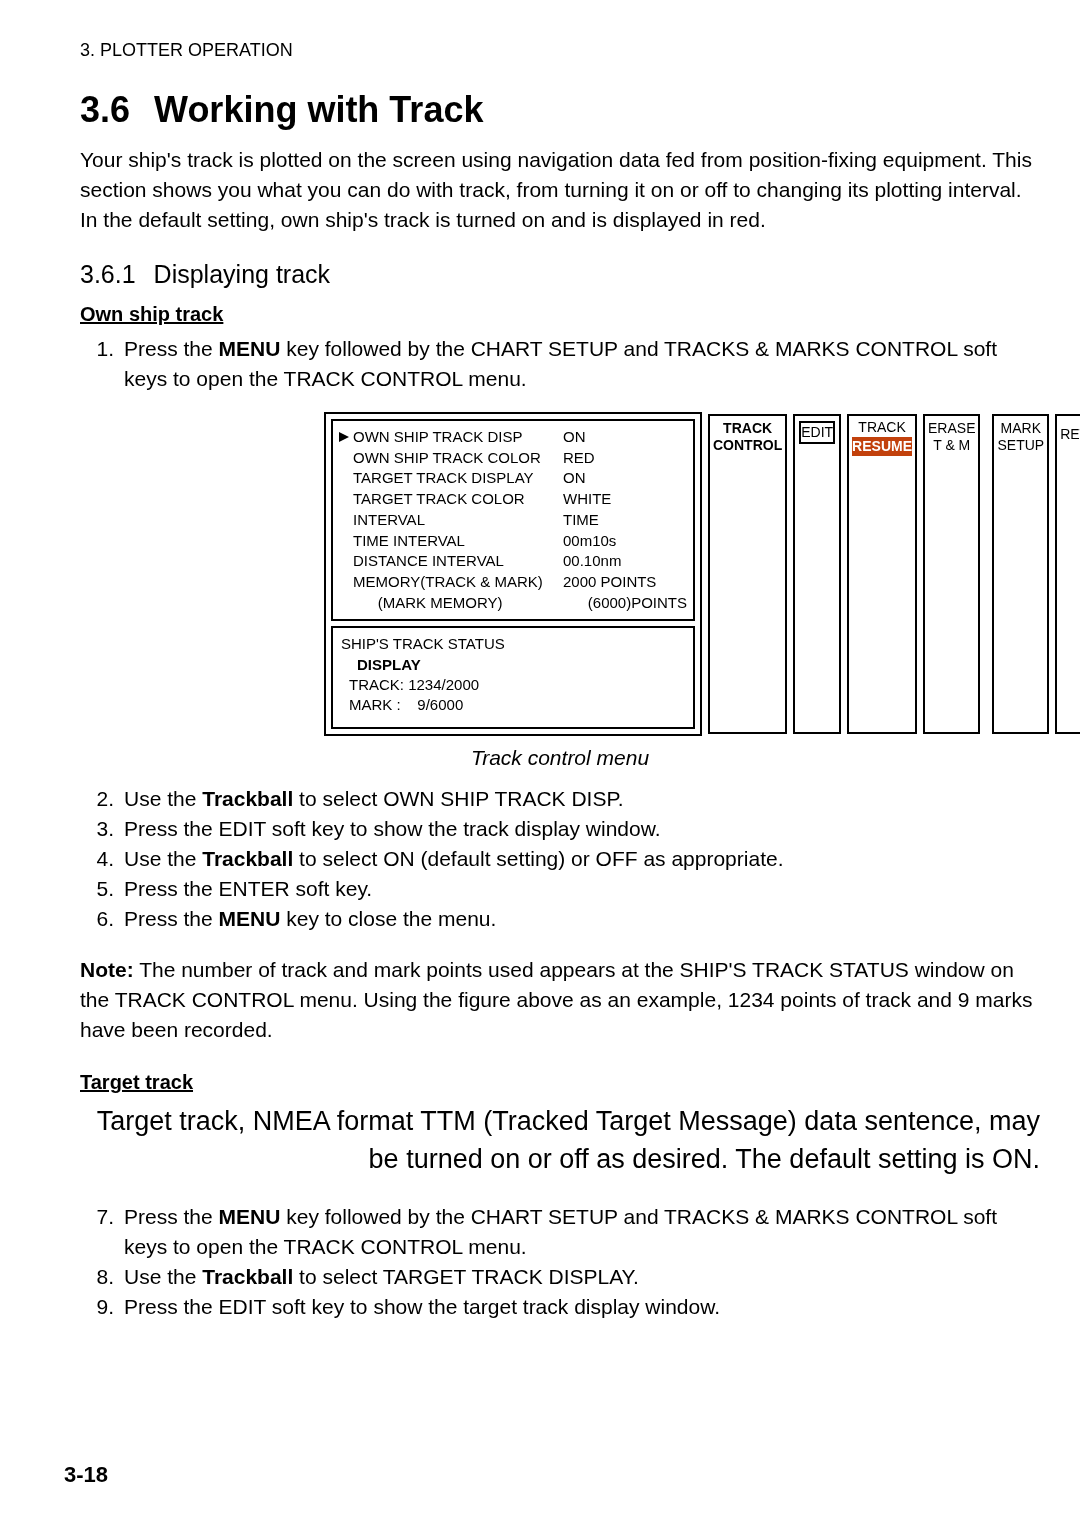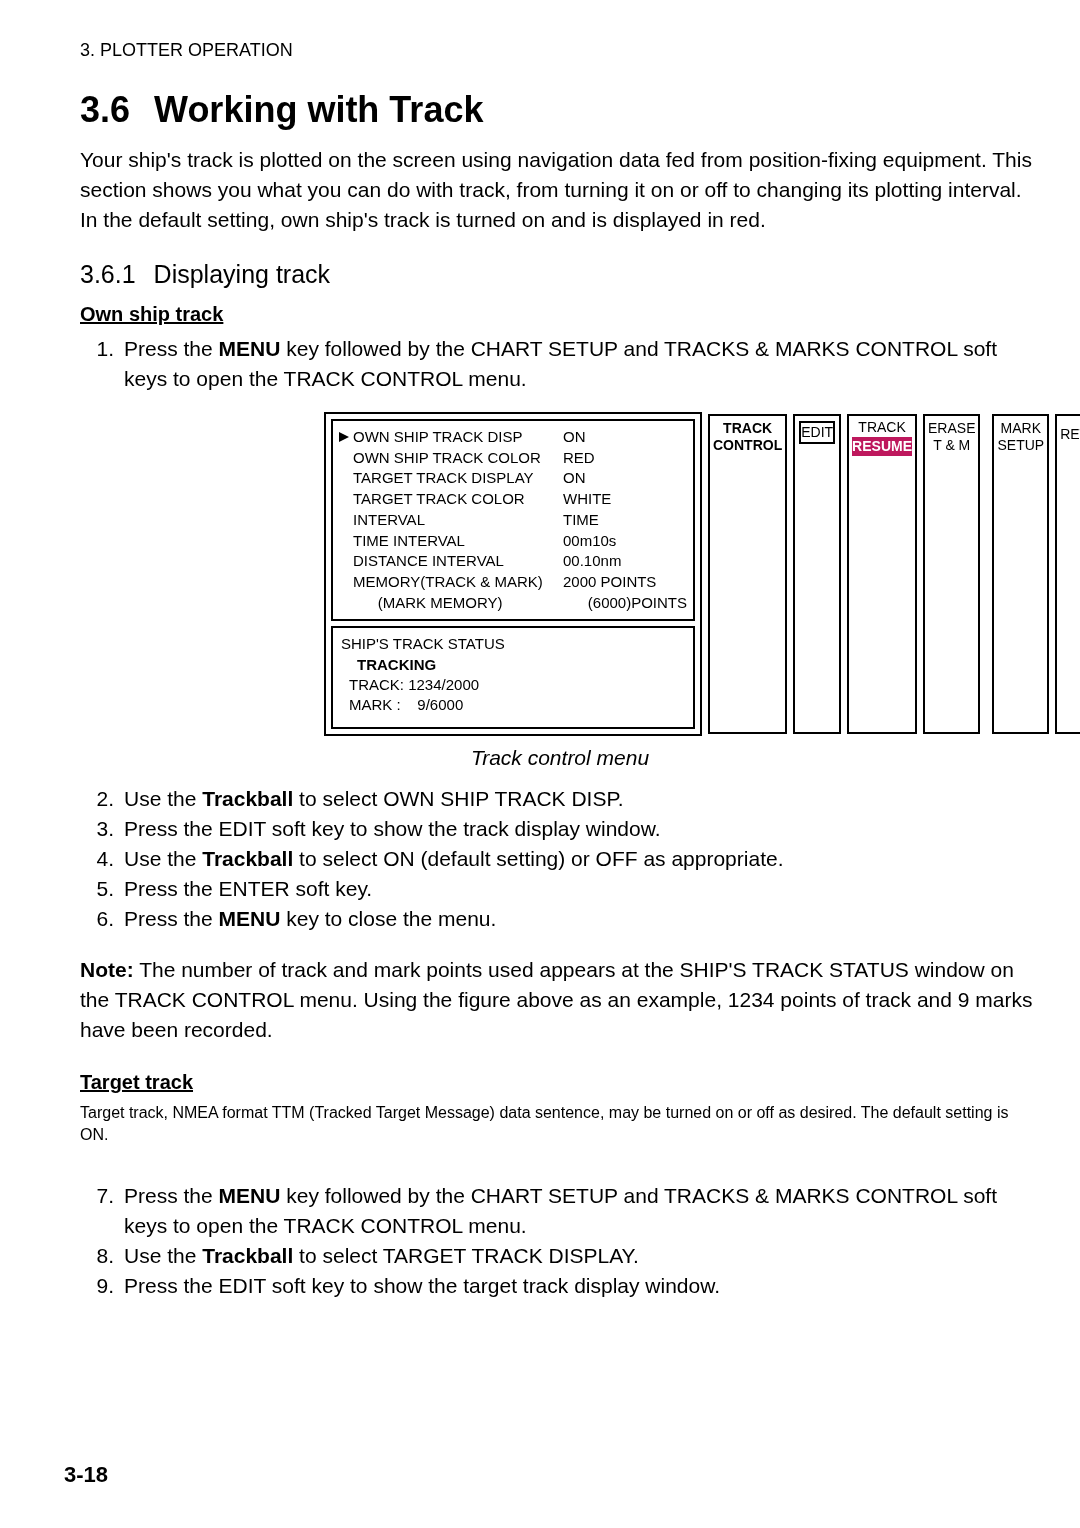--- a/index.html
+++ b/index.html
@@ -107,21 +107,21 @@
     line-height: 1.2;
     padding: 4px 3px;
     font-family: Arial, Helvetica, sans-serif;
   }
   .rbtn.filled {
     font-weight: bold;
   }
   .rbtn .double { border: 2px solid #000; margin: 1px; padding: 1px 0; font-weight: normal; }
   .rbtn .inv {
     display: block;
-    background: #be185d;
+    background: #c2410c;
     color: #fff;
     font-weight: bold;
     margin: 0;
     padding: 1px 0;
   }
   .rbtn.resume { padding: 3px 3px; }
   .rbtn.resume .top { margin-bottom: 1px; }
   .spacer { flex: 1; }
   .fig-caption {
     text-align: center;
@@ -130,23 +130,24 @@
     margin-bottom: 14px;
   }
   .steps-group { margin-bottom: 22px; }
   .note {
     font-size: 21px;
     line-height: 1.42;
     margin-bottom: 26px;
   }
   .note .b { font-weight: bold; }
   .para {
-    font-size: 16px;
+    font-size: 27px;
     line-height: 1.42;
-    margin-bottom: 34px;
+    margin-bottom: 24px;
+    text-align: right;
   }
   .page-num {
     position: absolute;
     bottom: 40px;
     left: 64px;
     font-weight: bold;
     font-size: 22px;
   }
   .bold { font-weight: bold; }
 </style>
@@ -220,21 +221,21 @@
               <div class="val-cell">2000 POINTS</div>
             </div>
             <div class="left-row">
               <div class="arrow-cell"></div>
               <div class="key-cell indent">(MARK MEMORY)</div>
               <div class="val-cell">(6000)POINTS</div>
             </div>
           </div>
         <div class="left-bottom">
           <div>SHIP'S TRACK STATUS</div>
-          <div class="bold" style="padding-left:16px;">TRACKING</div>
+          <div class="bold" style="padding-left:16px;">DISPLAY</div>
           <div style="padding-left:8px;">TRACK: 1234/2000</div>
           <div style="padding-left:8px;">
             <span>MARK :</span>&nbsp;&nbsp;&nbsp;&nbsp;<span>9/6000</span>
           </div>
         </div>
       </div>
       <div class="right-col">
         <div class="rbtn filled" style="background:#fff;">
           <div style="font-weight:bold;">TRACK</div>
           <div style="font-weight:bold;">CONTROL</div>

